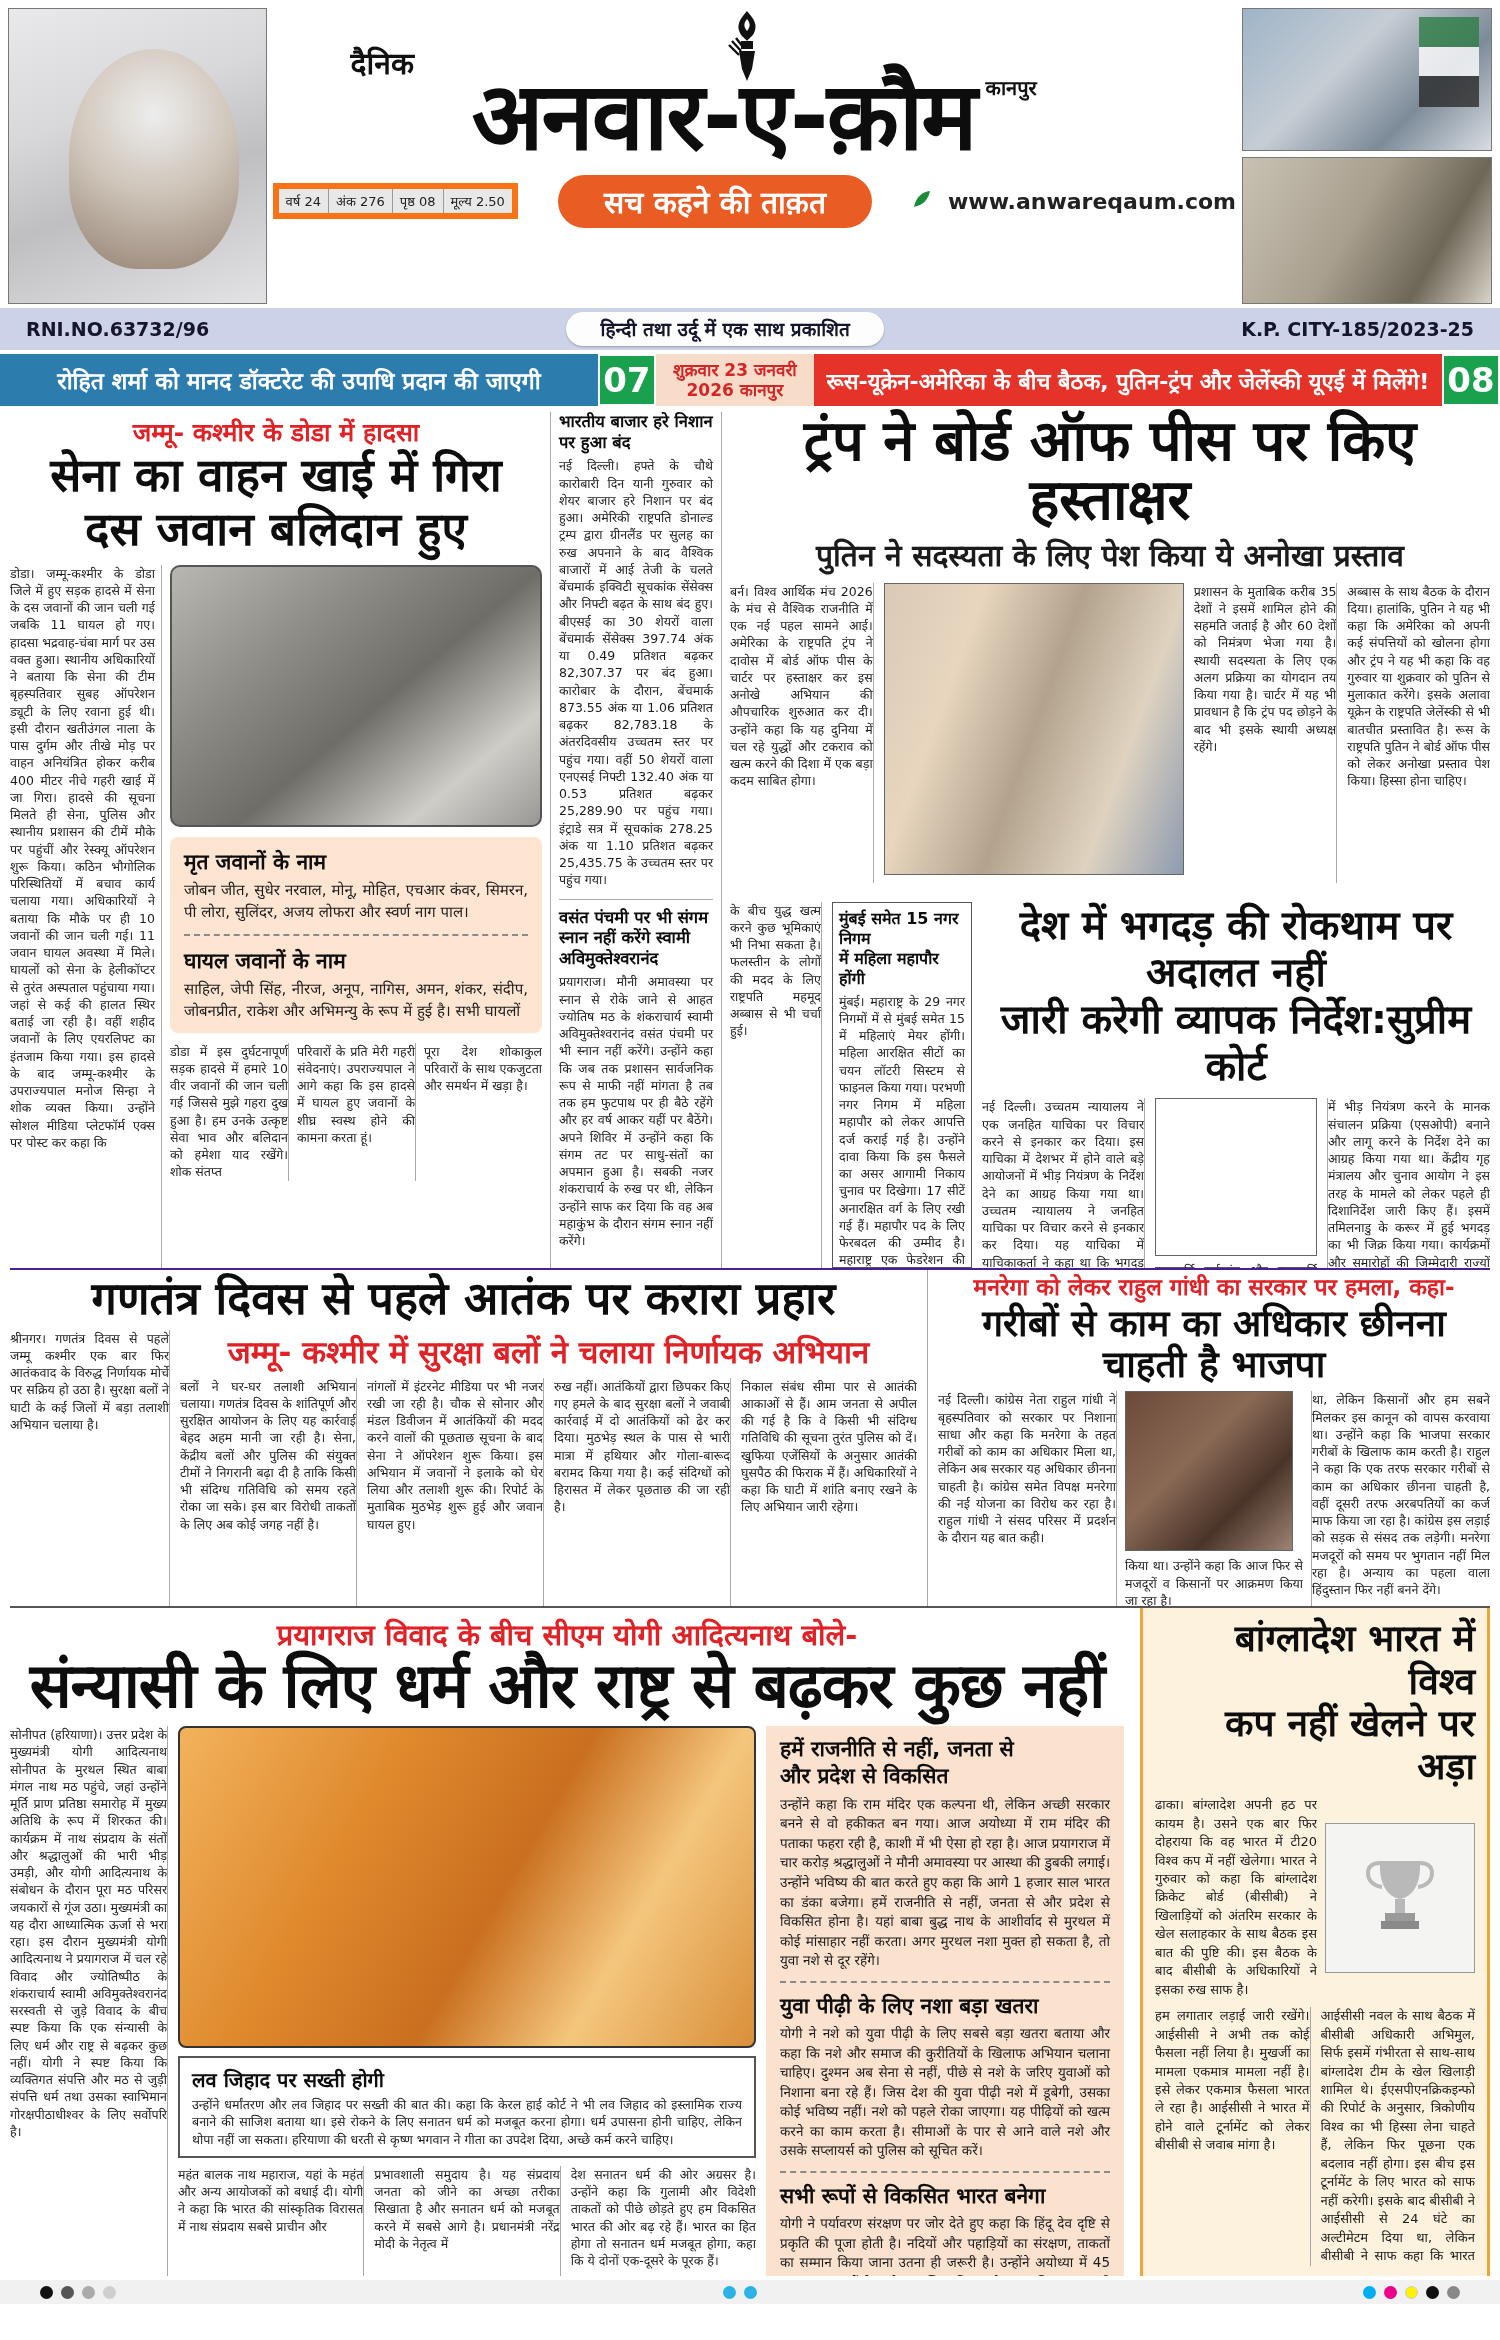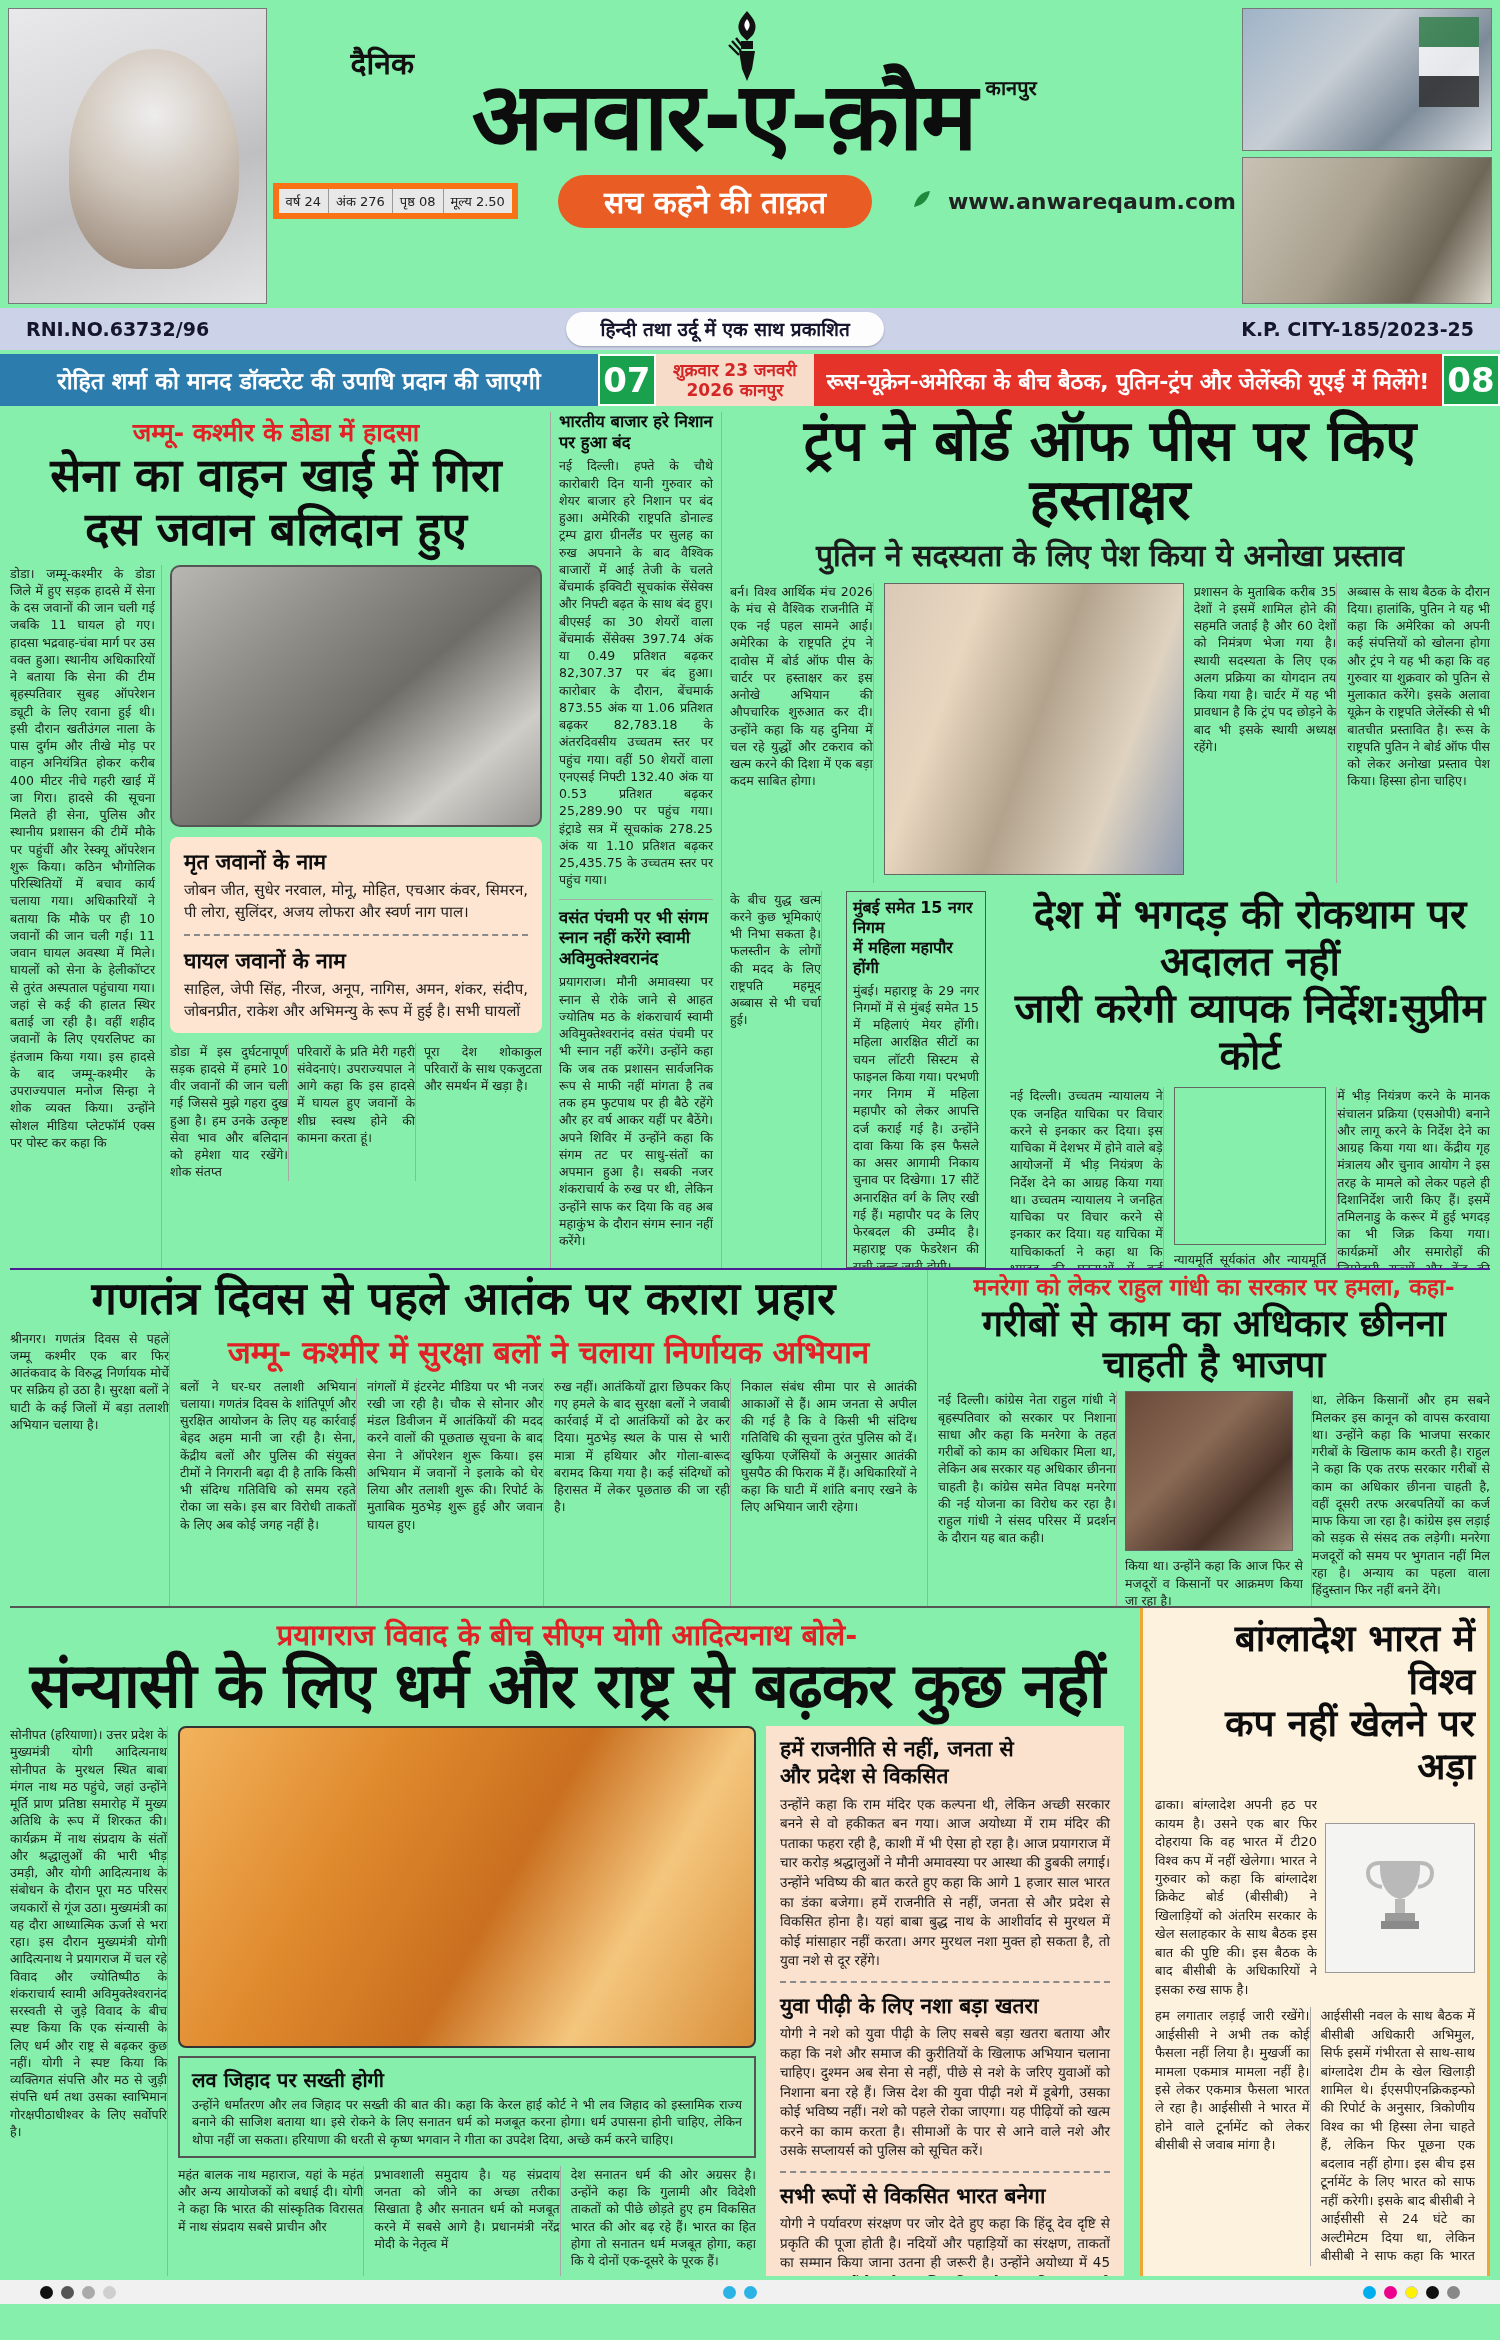--- a/index.html
+++ b/index.html
@@ -1,18 +1,18 @@
 <!DOCTYPE html>
 <html lang="hi"><head>
 <meta charset="utf-8">
 <style>
   *{margin:0;padding:0;box-sizing:border-box;}
   html,body{background:#dfdfdf;}
   body{font-family:"DejaVu Sans","Liberation Sans",sans-serif;color:#1b1b1b;}
-  .page{width:1500px;height:2340px;background:#86efac;margin:0 auto;position:relative;overflow:hidden;}
+  .page{width:1500px;height:2340px;background:#ffffff;margin:0 auto;position:relative;overflow:hidden;}
 
   
   .masthead{display:flex;height:306px;padding:8px 8px 0 8px;gap:6px;}
   .photo{background:#cfcfcf;border:1px solid #777;overflow:hidden;position:relative;}
   .ph-rohit{width:340px;height:296px;background:linear-gradient(160deg,#e9e9ec 0%,#d8d8da 35%,#bfbfc2 60%,#e3e3e6 100%);}
   .ph-rohit:before{content:"";position:absolute;left:60px;top:40px;width:170px;height:220px;border-radius:50% 50% 40% 40%;background:radial-gradient(circle at 50% 30%,#f2f2f2 0%,#d0c4b6 45%,#8a7563 100%);opacity:.85;}
   .mast-center{flex:1;display:flex;flex-direction:column;position:relative;}
   .dainik{font-size:30px;font-weight:bold;color:#111;margin:34px 0 0 78px;}
   .logo-row{display:flex;align-items:center;justify-content:center;position:relative;margin-top:-14px;}
   .torch{position:absolute;top:-58px;left:50%;transform:translateX(-30px);}
@@ -68,21 +68,21 @@
   .colB{width:172px;padding:0 8px;overflow:hidden;}
   .colB h3{font-size:16.5px;line-height:1.25;margin-bottom:4px;}
   .colB .swami-h{margin-top:10px;border-top:1px solid #aaa;padding-top:8px;}
 
   .colC{flex:1;padding-left:8px;display:flex;flex-direction:column;}
   .trump-h{font-size:56px;text-align:center;line-height:1.05;}
   .trump-sub{font-size:30px;font-weight:bold;text-align:center;margin-top:4px;}
   .trump-row{display:flex;gap:10px;margin-top:8px;height:300px;overflow:hidden;}
   .trump-row .c{flex:1;overflow:hidden;}
   .ph-tp{width:300px;height:292px;border:1px solid #666;background:linear-gradient(110deg,#d9c9b6 0%,#e8d6bf 25%,#b3a38d 50%,#dfd3c0 75%,#8e9bb0 100%);}
-  .colC-bottom{display:flex;flex:1;gap:24px;margin-top:8px;overflow:hidden;}
+  .colC-bottom{display:flex;flex:1;gap:10px;margin-top:19px;overflow:hidden;}
   .tcont{width:92px;overflow:hidden;}
   .mumbai-box{width:140px;border:1px solid #555;padding:6px;overflow:hidden;}
   .mumbai-box h4{font-size:16px;line-height:1.25;margin-bottom:4px;}
   .stampede{flex:1;display:flex;flex-direction:column;overflow:hidden;}
   .stampede-h{font-size:40px;line-height:1.18;text-align:center;}
   .stampede-row{display:flex;gap:10px;margin-top:8px;flex:1;overflow:hidden;}
   .stampede-row .c{flex:1;overflow:hidden;}
   .ph-sc{width:100%;height:158px;border:1px solid #666;background:linear-gradient(140deg,#e8dcc8 0%,#cbb硬98 0%,#cbbd9e 45%,#a59778 70%,#efe6d4 100%);margin-bottom:6px;}
 
   

